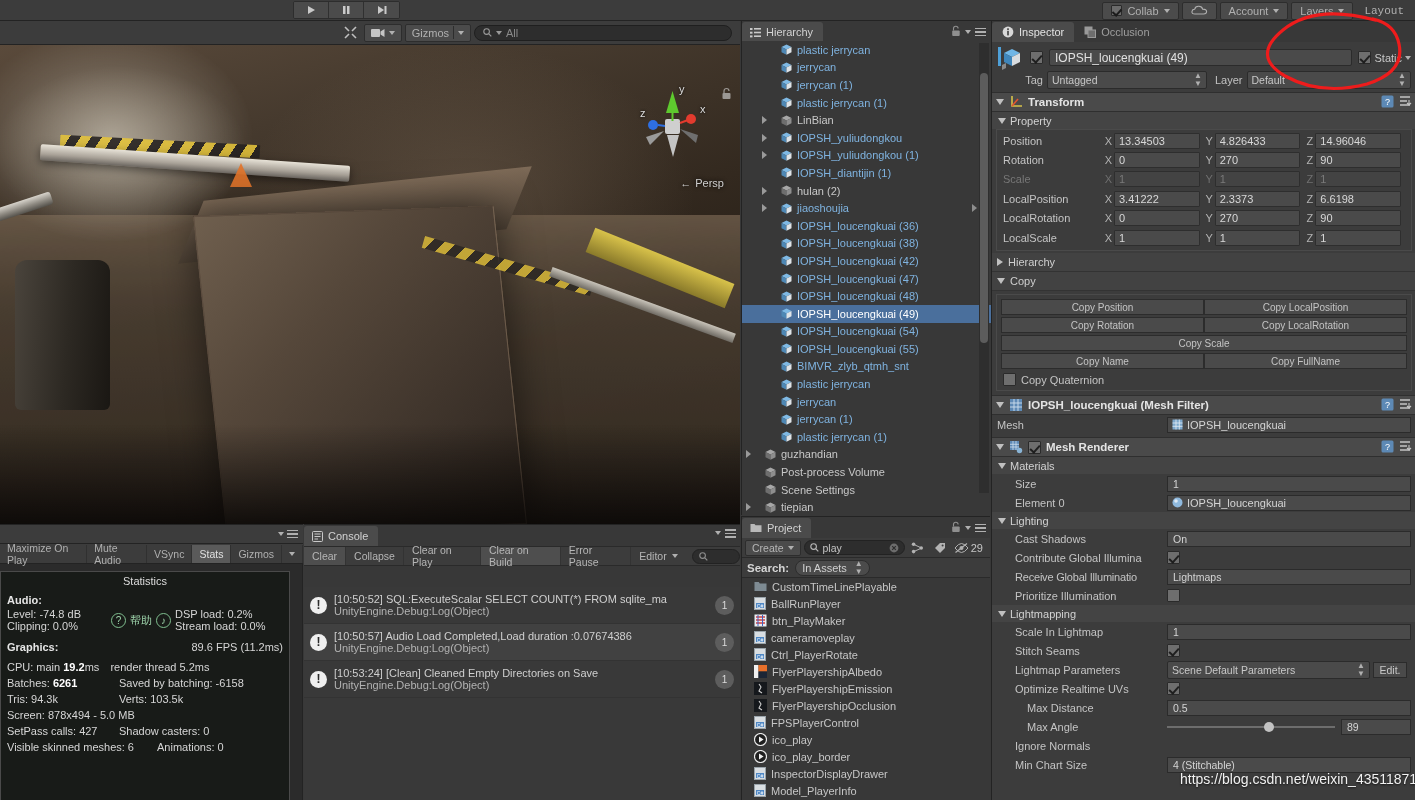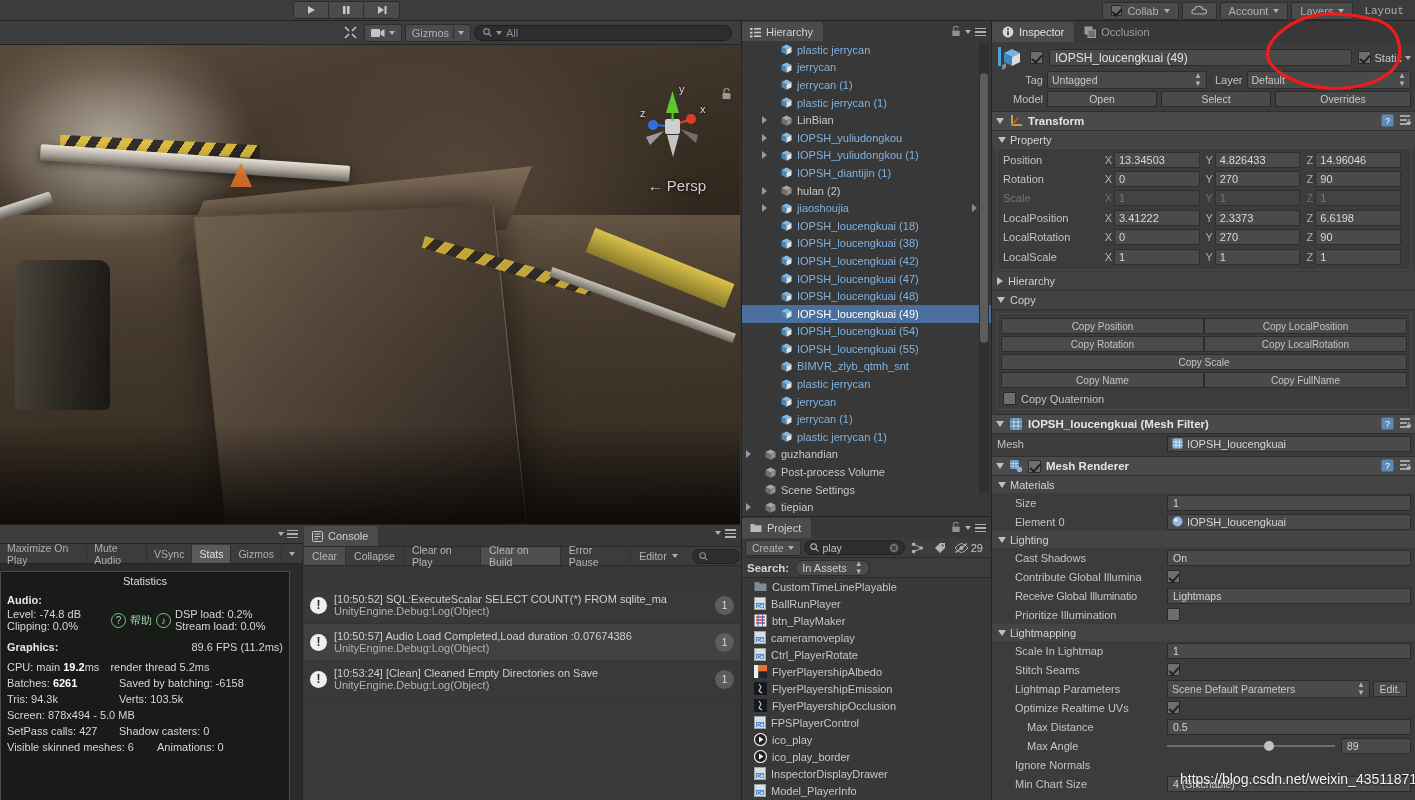--- a/index.html
+++ b/index.html
@@ -131,21 +131,21 @@
   }
   .sc-rail {
     position: absolute; left: 545px; top: 255px; width: 195px; height: 10px;
     background: linear-gradient(180deg, #c9c4ba, #6e6a63); transform: rotate(20deg);
   }
   .sc-dark { position: absolute; left: 0; top: 380px; width: 740px; height: 110px; background: linear-gradient(180deg, rgba(10,8,6,0) , rgba(8,6,5,.95)); }
 
   .gizmo-axis { position: absolute; right: 28px; top: 40px; width: 78px; height: 80px; }
   .gz-label { position: absolute; color: #ddd; font-size: 11px; text-shadow: 0 0 3px #000; }
   .persp-label {
-    position: absolute; right: 34px; top: 132px; color: #cfcfcf; font-size: 15px;
+    position: absolute; right: 16px; top: 132px; color: #cfcfcf; font-size: 11px;
     text-shadow: 0 0 4px #000;
   }
   .lock-icon-scene { position: absolute; right: 8px; top: 42px; opacity: .65; }
 
   
   .game-panel {
     position: absolute; left: 0; top: 524px; width: 303px; height: 276px;
     background: #2b2b2b; border-top: 1px solid #232323; border-right: 1px solid #232323;
   }
   .gp-toolbar {
@@ -782,21 +782,21 @@
             </svg></span>
           <span class="tlabel">jiaoshoujia</span>
           <span class="tarrow-right"></span>
         </div>
         <div class="tree-row" style="padding-left: 38px;">
           <span class="cube-ico"><svg width="13" height="13" viewBox="0 0 13 13">
               <polygon points="1.5,4 6.5,1.5 11.5,4 6.5,6.5" fill="#7fb9e4"></polygon>
               <polygon points="1.5,4 6.5,6.5 6.5,11.8 1.5,9.3" fill="#4e87b4"></polygon>
               <polygon points="11.5,4 6.5,6.5 6.5,11.8 11.5,9.3" fill="#dfe4e8"></polygon>
             </svg></span>
-          <span class="tlabel">IOPSH_loucengkuai (18)</span>
+          <span class="tlabel">IOPSH_loucengkuai (36)</span>
         </div>
         <div class="tree-row" style="padding-left: 38px;">
           <span class="cube-ico"><svg width="13" height="13" viewBox="0 0 13 13">
               <polygon points="1.5,4 6.5,1.5 11.5,4 6.5,6.5" fill="#7fb9e4"></polygon>
               <polygon points="1.5,4 6.5,6.5 6.5,11.8 1.5,9.3" fill="#4e87b4"></polygon>
               <polygon points="11.5,4 6.5,6.5 6.5,11.8 11.5,9.3" fill="#dfe4e8"></polygon>
             </svg></span>
           <span class="tlabel">IOPSH_loucengkuai (38)</span>
         </div>
         <div class="tree-row" style="padding-left: 38px;">
@@ -1171,26 +1171,20 @@
           <span>Untagged</span>
           <span class="updown">▲<br>▼</span>
         </div>
         <span style="color:#c2c2c2;font-size:11px;margin-left:4px;">Layer</span>
         <div class="dd-field" style="flex:1">
           <span>Default</span>
           <span class="updown">▲<br>▼</span>
         </div>
       </div>
 
-      <div class="row2">
-        <span class="lbl-r">Model</span>
-        <div class="btn-flat" style="width:110px">Open</div>
-        <div class="btn-flat" style="width:110px">Select</div>
-        <div class="btn-flat" style="flex:1">Overrides</div>
-      </div>
 
       <div class="comp-header" style="margin-top:3px;">
         <span class="foldout"></span>
         <svg width="14" height="14" viewBox="0 0 14 14">
             <path d="M3 1 V11 H13" fill="none" stroke="#d8c24a" stroke-width="1.6"></path>
             <path d="M3 11 L9 4" stroke="#e2542e" stroke-width="1.6"></path>
           </svg>
         <span class="comp-title">Transform</span>
         <span class="comp-right">
           <span><svg width="13" height="13" viewBox="0 0 13 13">

